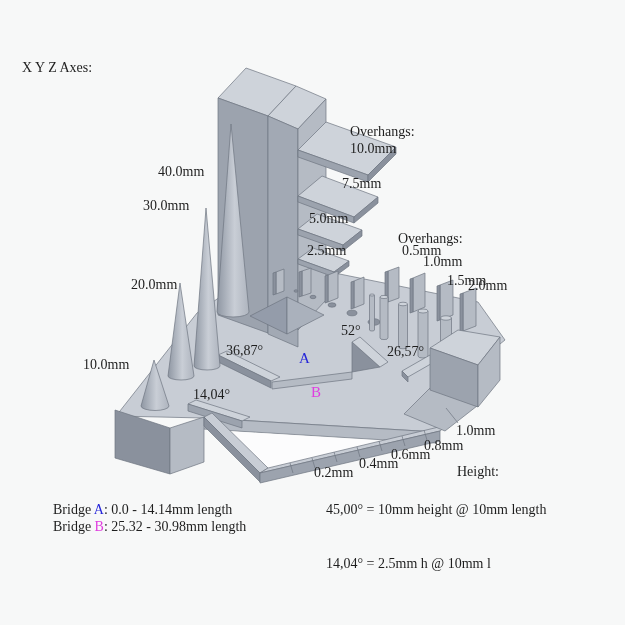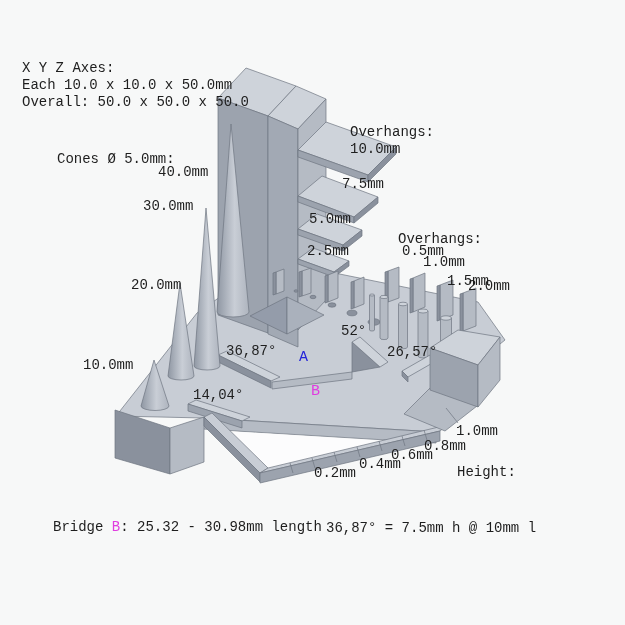--- a/index.html
+++ b/index.html
@@ -1,17 +1,17 @@
 <!DOCTYPE html>
 <html><head>
 <meta charset="utf-8">
 <style>
   html,body{margin:0;padding:0;background:#f7f8f8;}
   .stage{position:relative;width:563px;height:625px;background:#f7f8f8;overflow:hidden;
-         font-family:Liberation Mono, monospace;}
+         font-family:Liberation Serif, serif;}
   .stage svg{position:absolute;left:0;top:0;}
   .lbl{position:absolute;font-size:14px;color:#1e1e1e;white-space:nowrap;line-height:1.2;}
   .marker{font-size:15px;}
   .a-col{color:#2424d9;}
   .b-col{color:#e03de0;}
   polygon,path,ellipse,line{stroke:#6f7581;stroke-width:0.7;stroke-linejoin:round;}
   .noline{stroke:none;}
 </style>
 </head>
 <body>
@@ -143,24 +143,21 @@
   </g>
 
   <g>
     <polygon points="430,348 458,330 500,337 478,365" fill="#ced3da"></polygon>
     <polygon points="430,348 478,365 478,407 430,390" fill="#9ca3ae"></polygon>
     <polygon points="478,365 500,337 500,380 478,407" fill="#b5bbc4"></polygon>
   </g>
 </svg>
 
 <div class="lbl" style="left:22px;top:60px">X Y Z Axes:</div>
-<div class="lbl" style="left:22px;top:77px">Each 10.0 x 10.0 x 50.0mm</div>
-<div class="lbl" style="left:22px;top:94px">Overall: 50.0 x 50.0 x 50.0</div>
 
-<div class="lbl" style="left:57px;top:151px">Cones Ø 5.0mm:</div>
 <div class="lbl" style="left:158px;top:164px">40.0mm</div>
 <div class="lbl" style="left:143px;top:198px">30.0mm</div>
 <div class="lbl" style="left:131px;top:277px">20.0mm</div>
 <div class="lbl" style="left:83px;top:357px">10.0mm</div>
 
 <div class="lbl" style="left:350px;top:124px">Overhangs:</div>
 <div class="lbl" style="left:350px;top:141px">10.0mm</div>
 <div class="lbl" style="left:342px;top:176px">7.5mm</div>
 <div class="lbl" style="left:309px;top:211px">5.0mm</div>
 <div class="lbl" style="left:307px;top:243px">2.5mm</div>
@@ -179,19 +176,23 @@
 <div class="lbl marker a-col" style="left:299px;top:349px">A</div>
 <div class="lbl marker b-col" style="left:311px;top:383px">B</div>
 
 <div class="lbl" style="left:456px;top:423px">1.0mm</div>
 <div class="lbl" style="left:424px;top:438px">0.8mm</div>
 <div class="lbl" style="left:391px;top:447px">0.6mm</div>
 <div class="lbl" style="left:359px;top:456px">0.4mm</div>
 <div class="lbl" style="left:314px;top:465px">0.2mm</div>
 <div class="lbl" style="left:457px;top:464px">Height:</div>
 
+<div class="lbl" style="left:53px;top:502px">
+  <span>Bridge </span><span class="a-col">A</span><span>: 0.0 - 14.14mm length</span>
+</div>
 <div class="lbl" style="left:53px;top:519px">
   <span>Bridge </span><span class="b-col">B</span><span>: 25.32 - 30.98mm length</span>
 </div>
 
-<div class="lbl" style="left:326px;top:520px">36,87° = 7.5mm h @ 10mm l</div>
+<div class="lbl" style="left:326px;top:502px">45,00° = 10mm height @ 10mm length</div>
+<div class="lbl" style="left:326px;top:556px">14,04° = 2.5mm h @ 10mm l</div>
 
 </div>
 
 </body></html>

